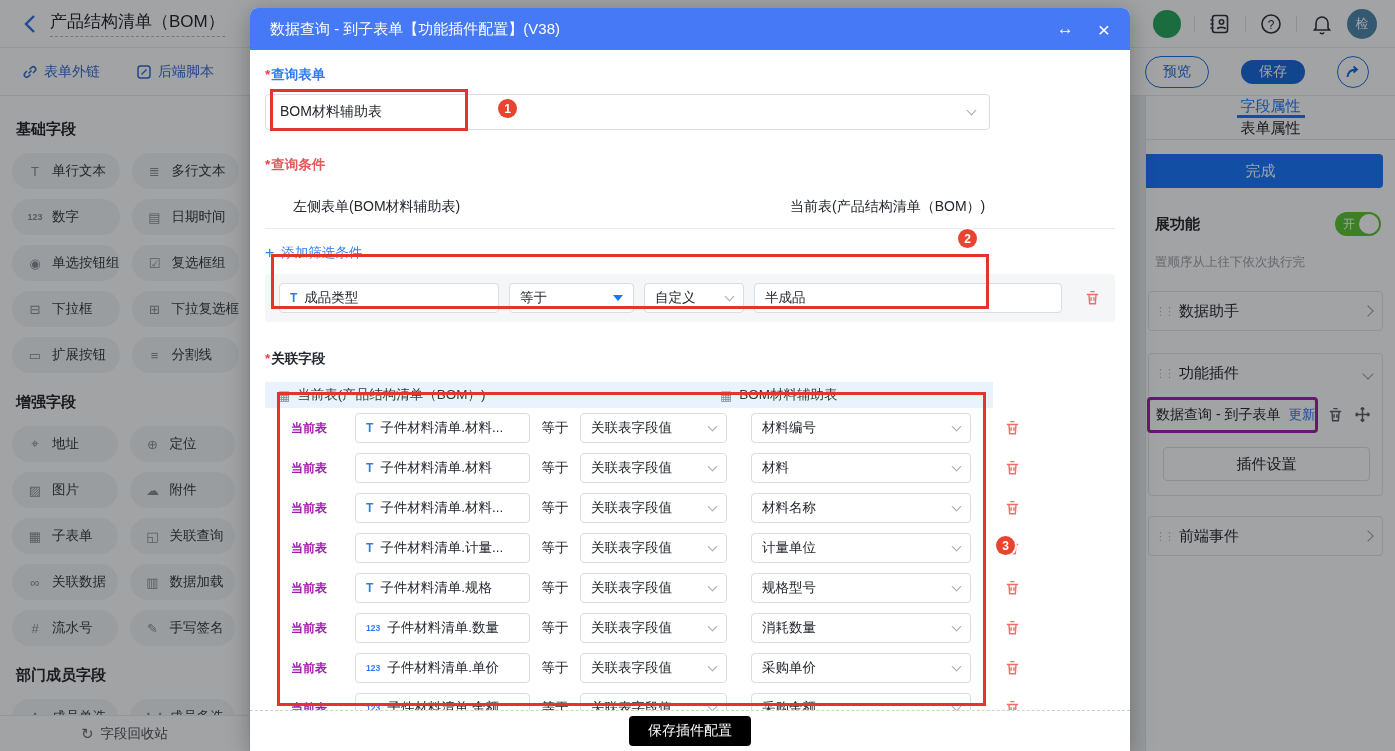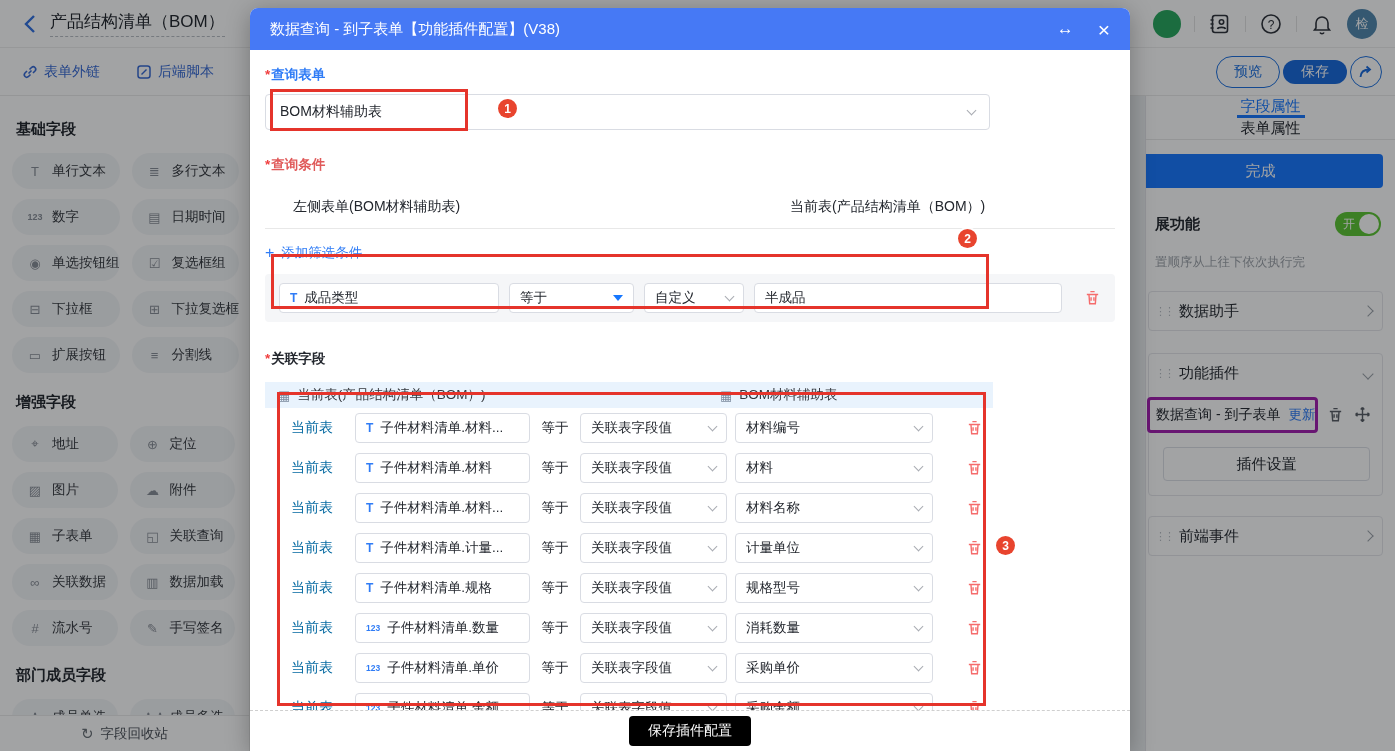--- a/index.html
+++ b/index.html
@@ -15,21 +15,21 @@
   .tb-right{position:absolute;right:18px;top:0;height:48px;display:flex;align-items:center;gap:13px;}
   .green-dot{width:28px;height:28px;border-radius:50%;background:#26a75c;}
   .sep{width:1px;height:16px;background:#e2e2e2;}
   .tb-ic{width:24px;height:24px;display:flex;align-items:center;justify-content:center;color:#2c3038;}
   .avatar{width:30px;height:30px;border-radius:50%;background:#4f86ad;color:#fff;font-size:13px;
           display:flex;align-items:center;justify-content:center;}
   .toolbar{position:absolute;left:0;top:48px;width:100%;height:48px;background:#fff;
            border-bottom:1px solid #ebebeb;display:flex;align-items:center;z-index:1;}
   .tb-link{display:flex;align-items:center;gap:6px;color:#3568d4;font-size:14px;margin-left:36px;cursor:pointer;}
   .tb-link:first-child{margin-left:22px;}
-  .tool-right{position:absolute;right:13px;top:56px;display:flex;align-items:center;gap:3px;z-index:1;}
+  .tool-right{position:absolute;right:26px;top:56px;display:flex;align-items:center;gap:32px;z-index:1;}
   .btn-preview{width:64px;height:32px;border:1px solid #1a6fe0;border-radius:16px;color:#1a6fe0;
                font-size:14px;display:flex;align-items:center;justify-content:center;background:#fff;cursor:pointer;}
   .btn-save{width:64px;height:24px;border-radius:16px;background:#1668dc;color:#fff;font-size:14px;
             display:flex;align-items:center;justify-content:center;cursor:pointer;}
   .btn-share{width:32px;height:32px;border-radius:50%;border:1px solid #1a6fe0;display:flex;
              align-items:center;justify-content:center;background:#fff;cursor:pointer;}
 
   
   .sidebar{position:absolute;left:0;top:96px;width:250px;height:619px;background:#fff;
            border-right:1px solid #ebebeb;padding:16px 14px 0 12px;overflow:hidden;z-index:1;}
@@ -115,25 +115,25 @@
             border-top:6px solid #1677ff;}
   .cv{width:7px;height:7px;border-right:1.5px solid #a8abb2;border-bottom:1.5px solid #a8abb2;
       transform:rotate(45deg);margin-top:-3px;flex:none;}
   .trash{width:17px;height:18px;color:#f56c6c;cursor:pointer;flex:none;}
   .map-table{margin-top:14px;width:728px;}
   .mt-head{height:26px;background:#e9f3fd;display:flex;align-items:center;padding-left:13px;font-size:13.5px;color:#33373d;}
   .mt-head .cell{display:flex;align-items:center;gap:7px;}
   .mt-head .cell.l{width:442px;}
   .grid-ic{color:#7d8b9f;font-size:13px;}
   .map-row{height:40px;display:flex;align-items:center;padding-left:26px;}
-  .map-row .scope{width:54px;font-size:14px;color:#0369a1;flex:none;}
+  .map-row .scope{width:54px;font-size:12px;color:#a21caf;flex:none;font-weight:bold;}
   .map-row .fbox{width:175px;margin-left:10px;flex:none;}
   .map-row .op{width:30px;margin-left:10px;font-size:13.5px;color:#23272e;flex:none;text-align:center;}
   .map-row .src{width:147px;margin-left:10px;flex:none;}
-  .map-row .tgt{width:198px;margin-left:8px;flex:none;}
+  .map-row .tgt{width:220px;margin-left:24px;flex:none;}
   .map-row .trash{margin-left:33px;}
   .m-foot{flex:none;height:41px;border-top:1px dashed #cfcfcf;background:#fff;display:flex;align-items:center;
           justify-content:center;z-index:2;}
   .btn-foot{min-width:122px;height:30px;background:#000000;border-radius:4px;color:#fff;font-size:14px;
             display:flex;align-items:center;justify-content:center;padding:0 14px;cursor:pointer;}
 
   
   .anno{position:absolute;border:3px solid #e5342b;z-index:30;pointer-events:none;}
   .badge{position:absolute;width:19px;height:19px;border-radius:50%;background:#e8442e;color:#fff;font-size:12px;
          font-weight:700;display:flex;align-items:center;justify-content:center;z-index:31;

